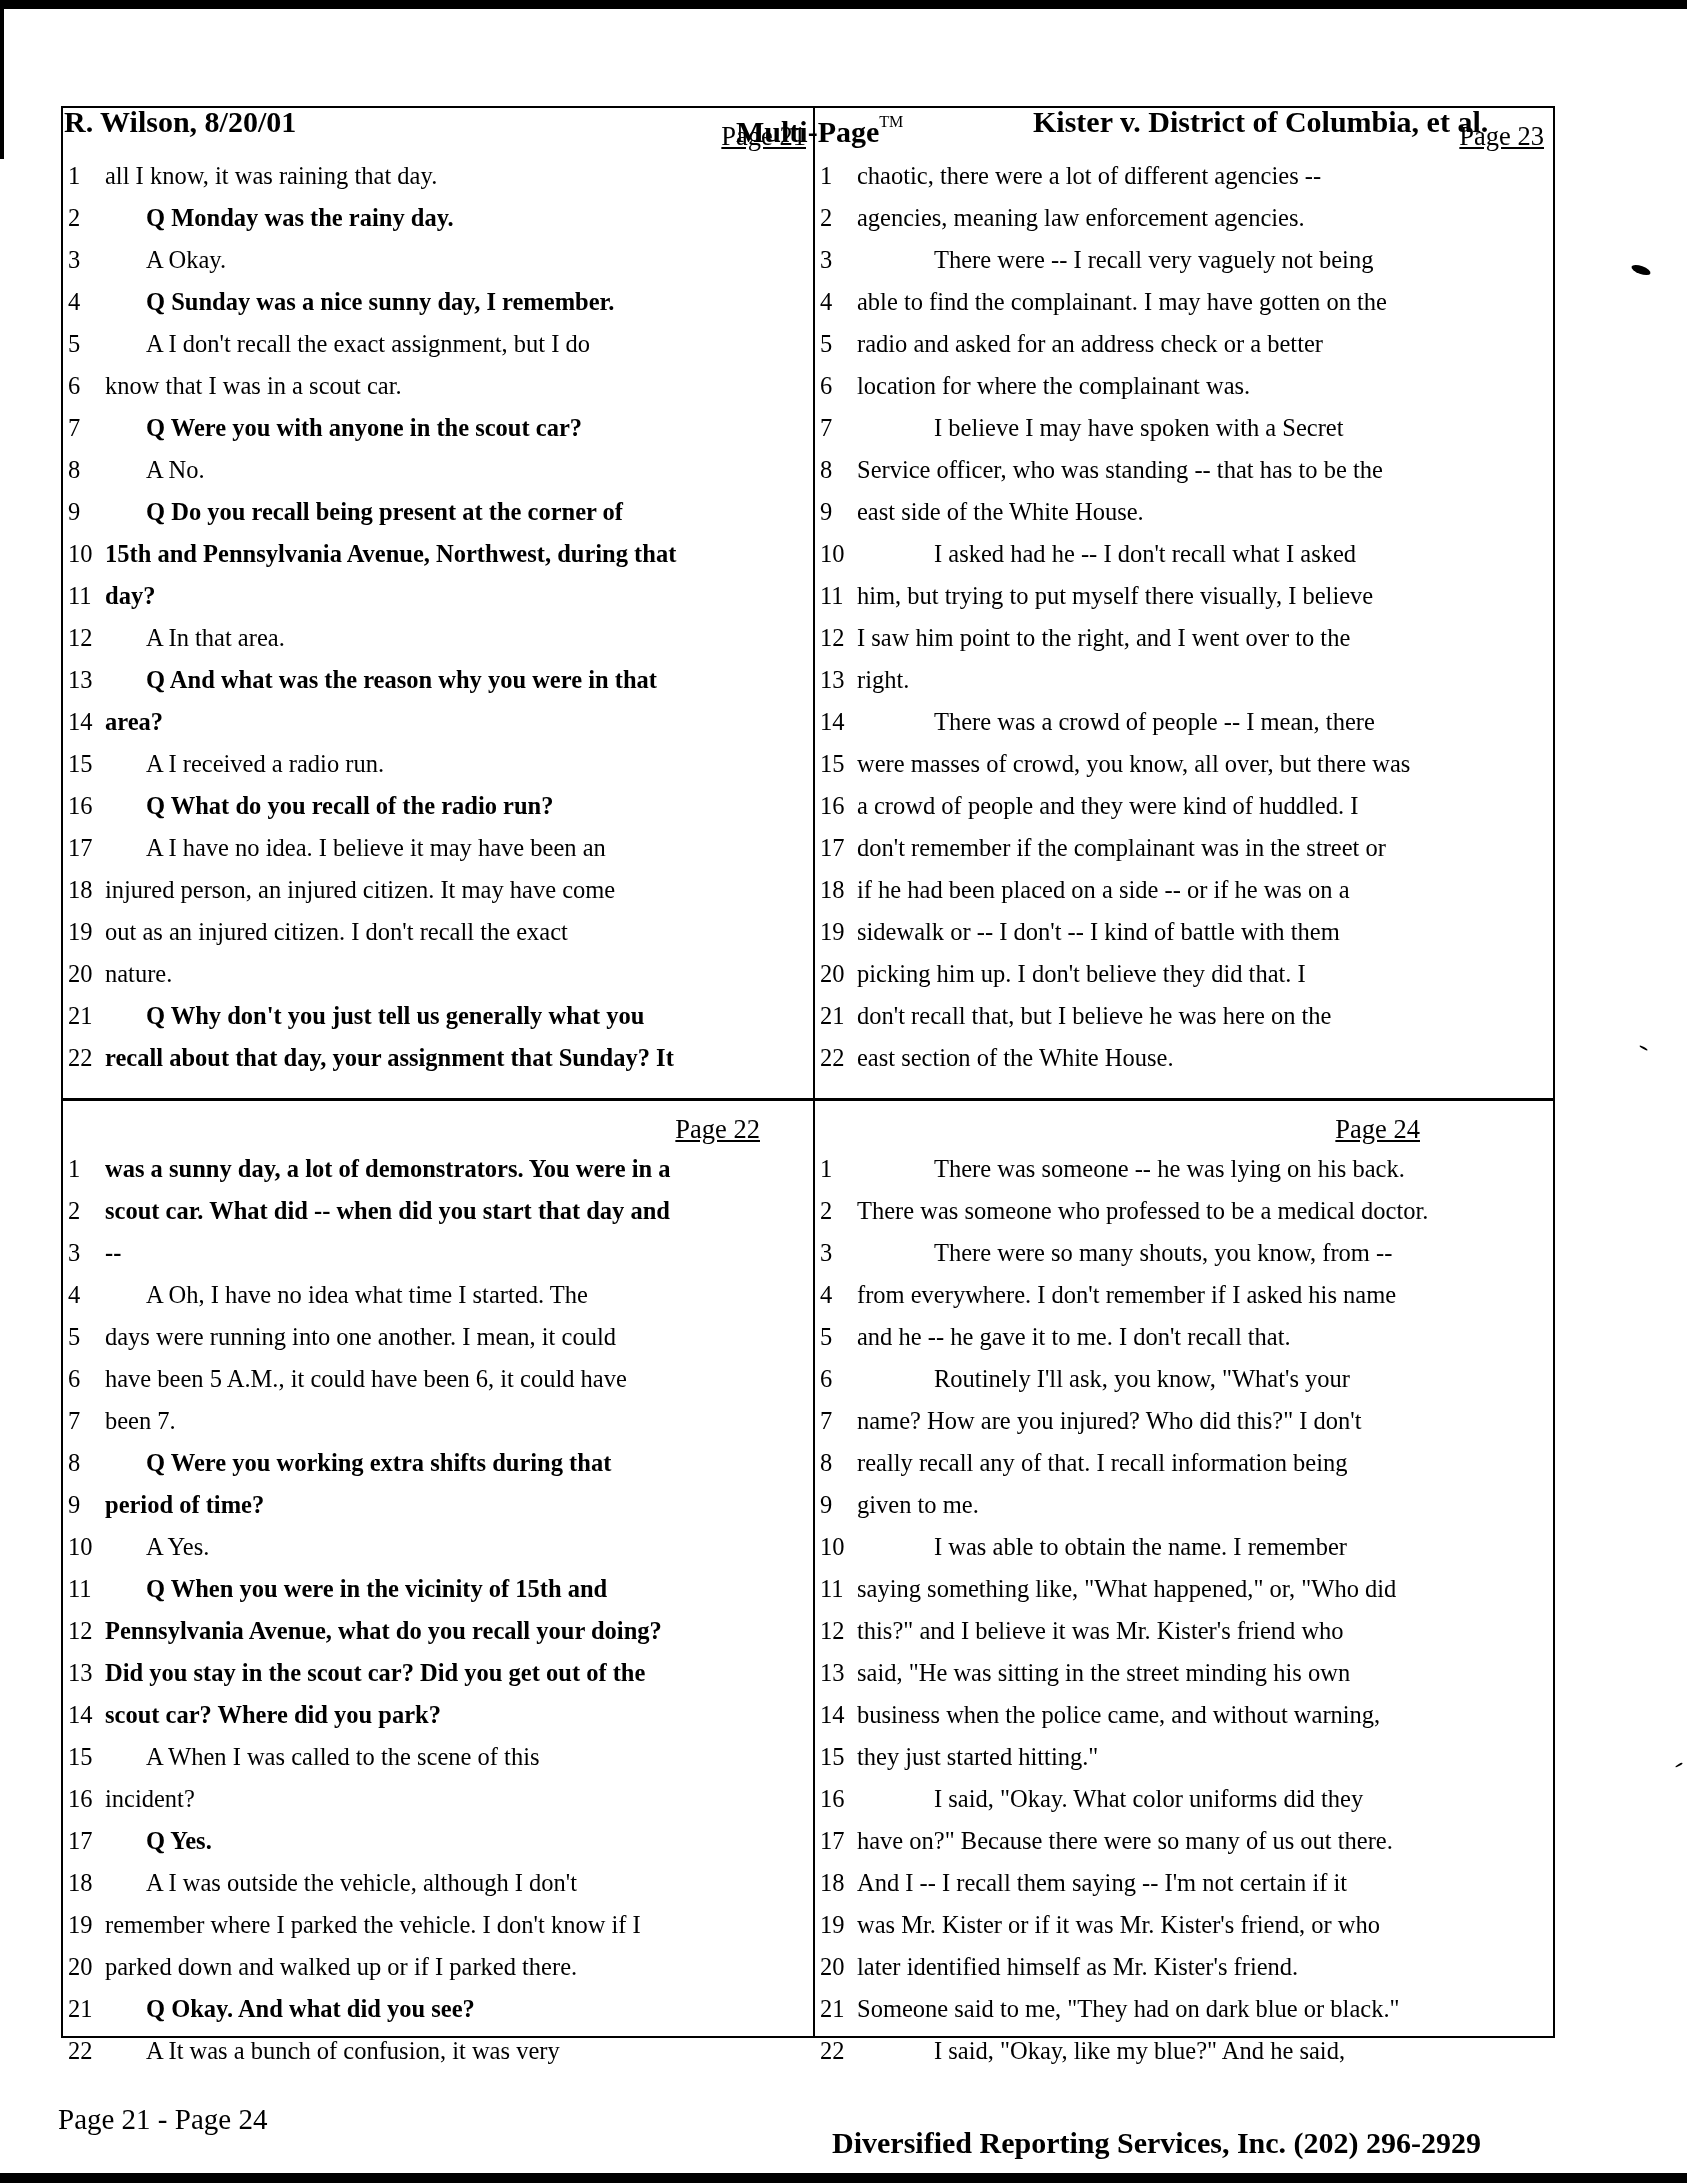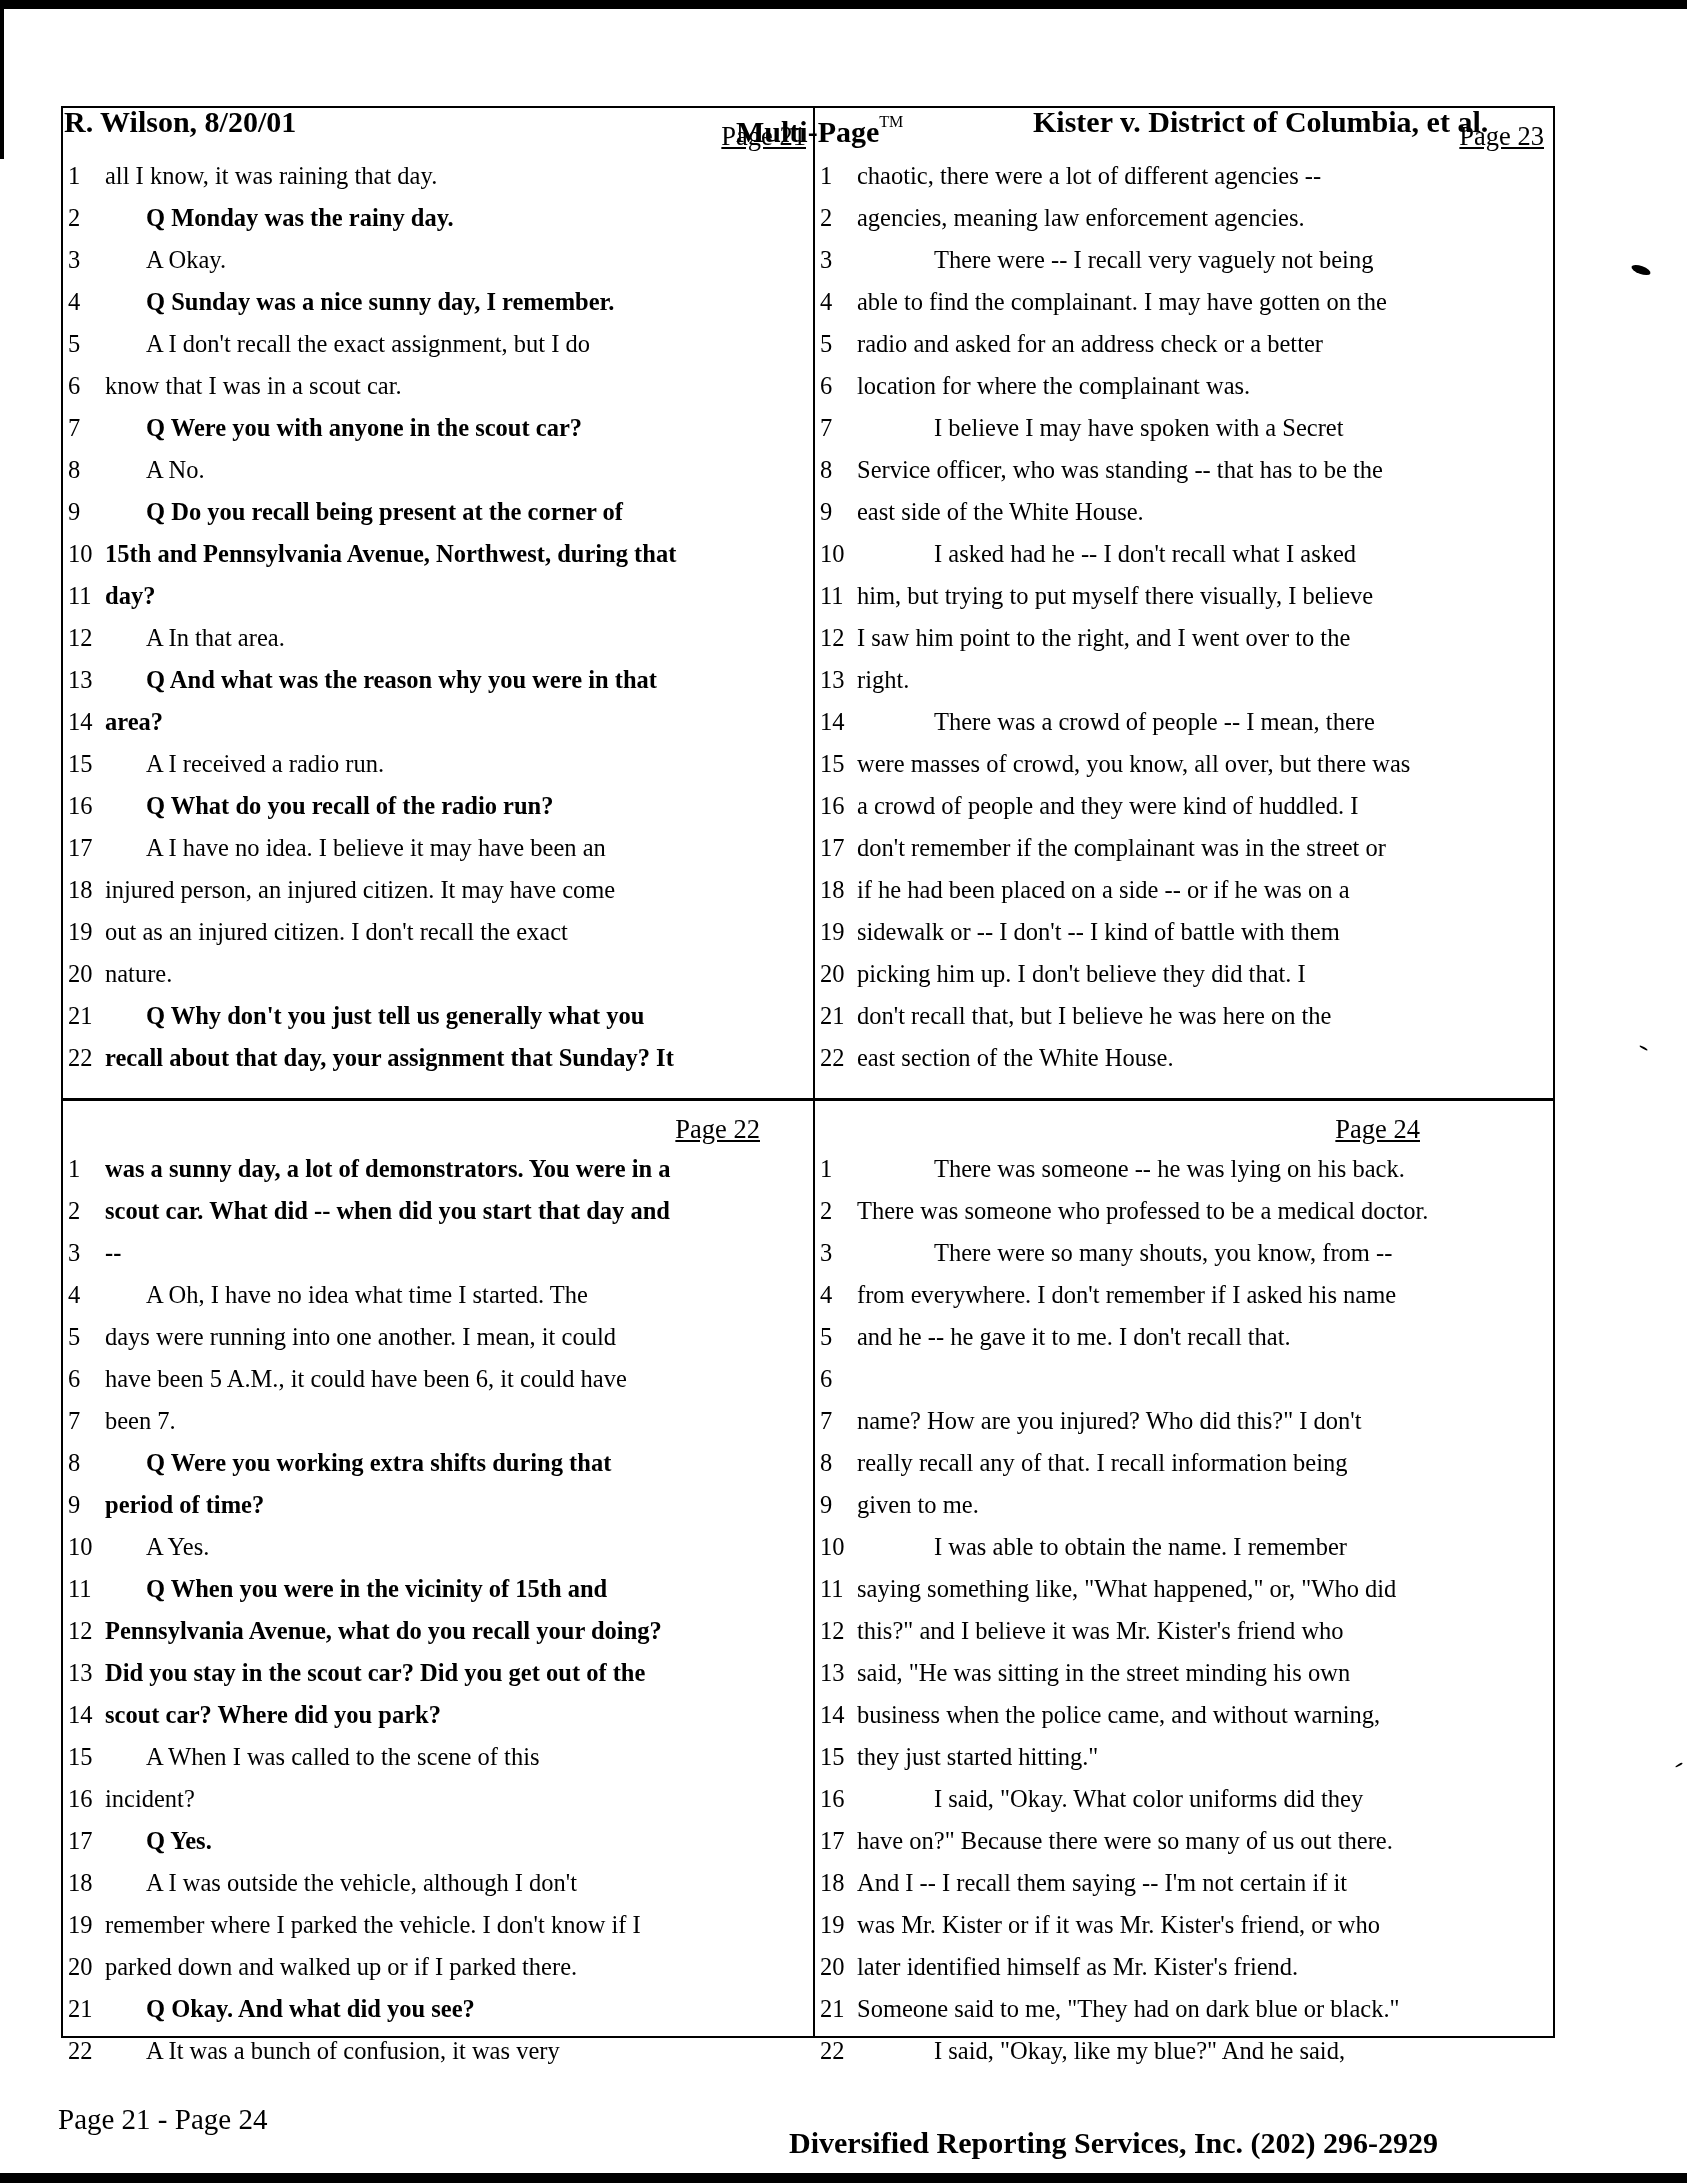--- a/index.html
+++ b/index.html
@@ -56,21 +56,21 @@
   }
   .txt { position: absolute; left: 41px; }
   .txt.ind-qa { left: 82px; }
   .txt.ind-para { left: 118px; }
   .line.bold .txt { font-weight: bold; }
 
   .footer-left {
     position: absolute; left: 58px; top: 2101px; font-size: 29px; line-height: 37px;
   }
   .footer-right {
-    position: absolute; left: 789px; top: 2124px; font-size: 30px; line-height: 37px;
+    position: absolute; left: 832px; top: 2124px; font-size: 30px; line-height: 37px;
     font-weight: bold; white-space: nowrap;
   }
   .speck { position: absolute; background: #000; border-radius: 50%; }
   .speck.s1 { left: 1631px; top: 266px; width: 20px; height: 8px; transform: rotate(20deg); }
   .speck.s2 { left: 1639px; top: 1047px; width: 9.3px; height: 2px; transform: rotate(30deg); }
   .speck.s3 { left: 1675px; top: 1764px; width: 8px; height: 2px; transform: rotate(-30deg); }
 </style>
 </head>
 <body>
 
@@ -382,20 +382,21 @@
       <li class="line">
         <span class="ln">4</span>
         <span class="txt">from everywhere.    I don't remember  if  I asked his  name</span>
       </li>
       <li class="line">
         <span class="ln">5</span>
         <span class="txt">and he  -- he gave  it to me.   I don't  recall that.</span>
       </li>
       <li class="line">
         <span class="ln">6</span>
+        <span class="txt ind-para">Routinely  I'll ask,  you know,  "What's  your</span>
       </li>
       <li class="line">
         <span class="ln">7</span>
         <span class="txt">name?   How are you  injured?   Who did  this?"  I  don't</span>
       </li>
       <li class="line">
         <span class="ln">8</span>
         <span class="txt">really  recall any  of that.   I recall  information  being</span>
       </li>
       <li class="line">

